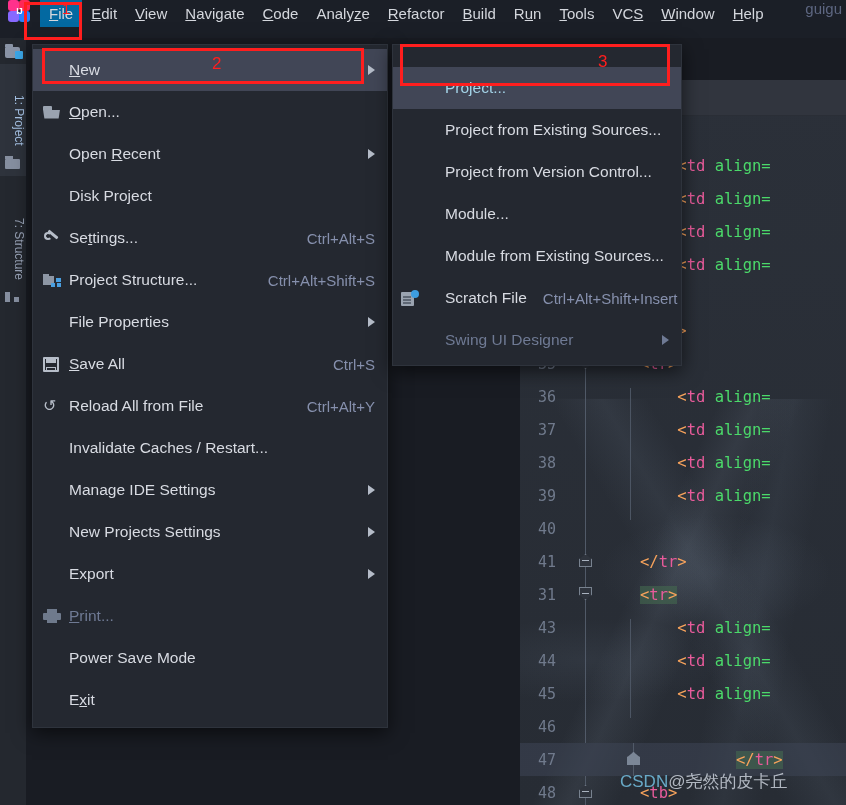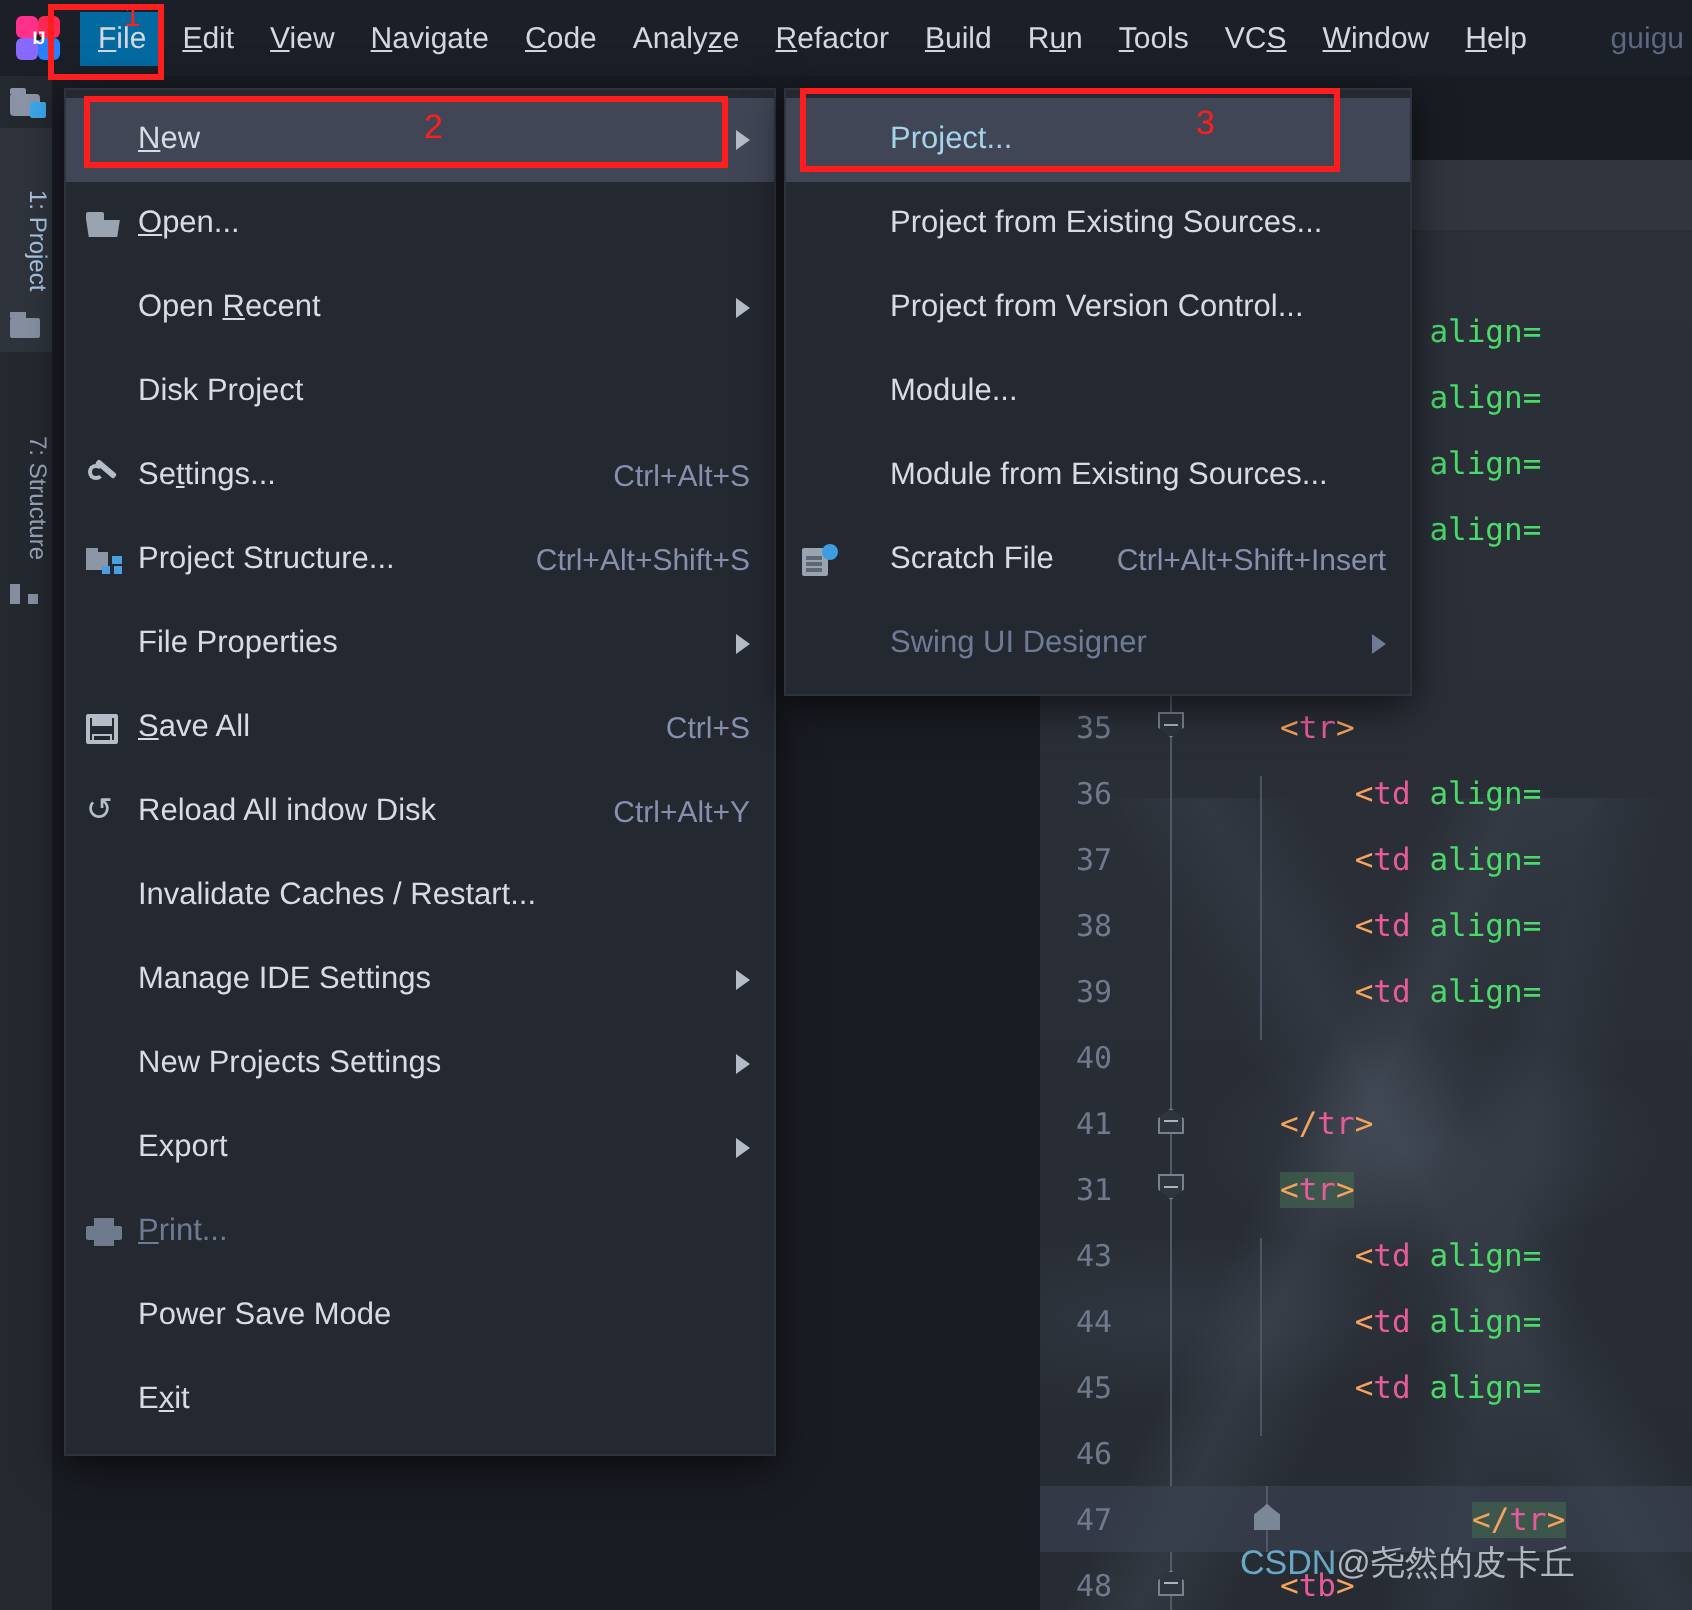--- a/index.html
+++ b/index.html
@@ -19,21 +19,21 @@
     background: #191c23;
   }
 
   
   #menubar {
     position: absolute;
     top: 0; left: 0;
     width: 846px; height: 38px;
     background: #1b1f27;
     display: flex;
-    align-items: center;
+    align-items: flex-start;
     padding-left: 8px;
   }
   .ij-logo {
     width: 22px; height: 22px;
     margin-right: 10px;
     position: relative;
     flex: 0 0 auto;
   }
   .ij-logo .sq {
     position: absolute; border-radius: 3px;
@@ -334,25 +334,25 @@
   .ico-scratch { width:18px;height:16px;position:relative;}
   .ico-scratch .pg {position:absolute;left:0;top:2px;width:13px;height:14px;background:#9aa3b0;border-radius:1px;}
   .ico-scratch .ln {position:absolute;background:#5e6774;height:1.5px;left:2px;width:8px;}
   .ico-scratch .l1{top:6px;} .ico-scratch .l2{top:9px;} .ico-scratch .l3{top:12px;}
   .ico-scratch .clk {position:absolute;right:0;top:0;width:8px;height:8px;border-radius:50%;background:#3d9de0;}
 
   
   #new-submenu {
     position: absolute;
     left: 392px; top: 44px;
-    width: 314px;
+    width: 290px;
     background: #242830;
     border: 1px solid #2e333c;
     box-shadow: 0 5px 18px rgba(0,0,0,0.6);
-    padding: 4px 0 4px 0;
+    padding: 22px 0 4px 0;
     z-index: 45;
   }
   #new-submenu .mrow { padding-left: 8px; }
   #new-submenu .mlabel { padding-left: 18px; }
   #new-submenu .mrow.hl .mlabel { color: #a4d4e8; padding-left:18px;}
 
   
   .anno-box {
     position: absolute;
     border: 3px solid #ff1e1e;
@@ -686,21 +686,21 @@
             <span class="l"></span>
           </span>
         </span>
         <span class="mlabel"><u>S</u>ave All</span>
         <span class="mshortcut">Ctrl+S</span>
       </div>
       <div class="mrow">
         <span class="micon">
           <span class="ico-reload">↺</span>
         </span>
-        <span class="mlabel">Reload All indow Disk</span>
+        <span class="mlabel">Reload All from File</span>
         <span class="mshortcut">Ctrl+Alt+Y</span>
       </div>
       <div class="mrow">
         <span class="micon"></span>
         <span class="mlabel">Invalidate Caches / Restart...</span>
       </div>
       <div class="mrow">
         <span class="micon"></span>
         <span class="mlabel">Manage IDE Settings</span>
         <span class="marrow"></span>

